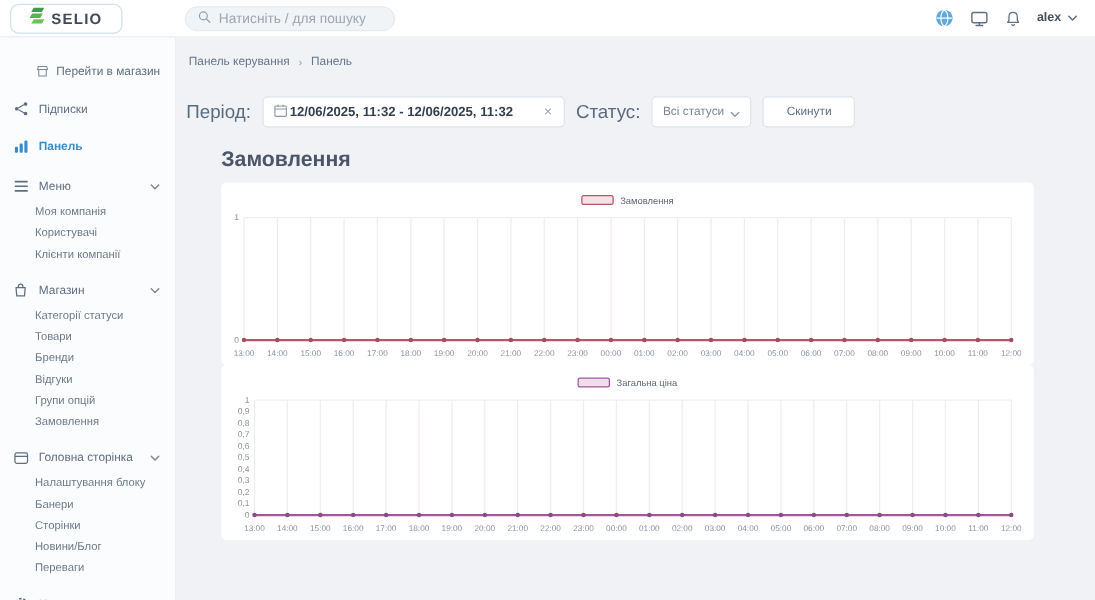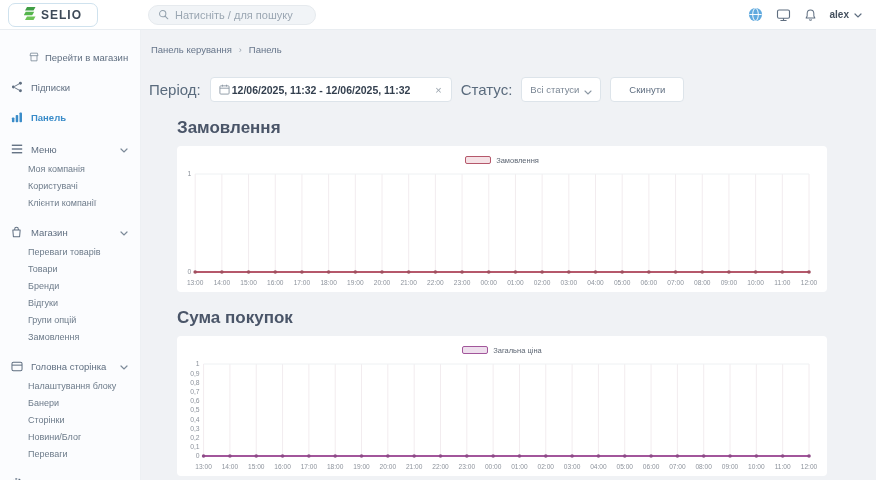--- a/index.html
+++ b/index.html
@@ -181,21 +181,21 @@
               <path d="M2 4.4 H10 L9.4 11.6 H2.6 Z" stroke="#5f6e80" stroke-width="1.1" fill="none" stroke-linejoin="round"></path>
               <path d="M4 4.4 V3.4 a2 2 0 0 1 4 0 V4.4" stroke="#5f6e80" stroke-width="1.1" fill="none"></path>
             </svg>
           </span>
           <span class="slabel">Магазин</span>
           <span class="schev"><svg width="8" height="5" viewBox="0 0 8 5">
               <polyline points="1,1 4,4 7,1" fill="none" stroke="#7c8a99" stroke-width="1.2" stroke-linecap="round"></polyline>
             </svg></span>
         </div>
         <div>
-          <div class="schild">Переваги товарів</div>
+          <div class="schild">Категорії статуси</div>
           <div class="schild">Товари</div>
           <div class="schild">Бренди</div>
           <div class="schild">Відгуки</div>
           <div class="schild">Групи опцій</div>
           <div class="schild">Замовлення</div>
         </div>
         <div class="srow sgroup">
           <span class="sicon">
             <svg width="12" height="11" viewBox="0 0 13 12">
               <rect x="1" y="1.4" width="11" height="9.2" rx="1.6" stroke="#5f6e80" stroke-width="1.1" fill="none"></rect>
@@ -344,21 +344,20 @@
                 <circle cx="543.9391304347827" cy="104" r="1.8" fill="#a04f5f"></circle>
                 <circle cx="570.6260869565217" cy="104" r="1.8" fill="#a04f5f"></circle>
                 <circle cx="597.3130434782609" cy="104" r="1.8" fill="#a04f5f"></circle>
                 <circle cx="624" cy="104" r="1.8" fill="#a04f5f"></circle>
               </svg>
             </div>
         </div>
       </div>
 
       <div class="section">
-        <div class="section-title">Сума покупок</div>
         <div class="chart-card">
           <div class="legend">
               <span class="swatch" style="border-color:#a2569b;background:#eedfed"></span>
               <span class="ltext">Загальна ціна</span>
             </div>
           <div>
               <svg class="chart-svg" width="632" height="114" viewBox="0 0 632 114">
                 <line x1="18.6" y1="6" x2="18.6" y2="98" stroke="#f2ecef" stroke-width="1"></line>
                 <line x1="44.92173913043479" y1="6" x2="44.92173913043479" y2="98" stroke="#f2ecef" stroke-width="1"></line>
                 <line x1="71.24347826086957" y1="6" x2="71.24347826086957" y2="98" stroke="#f2ecef" stroke-width="1"></line>

